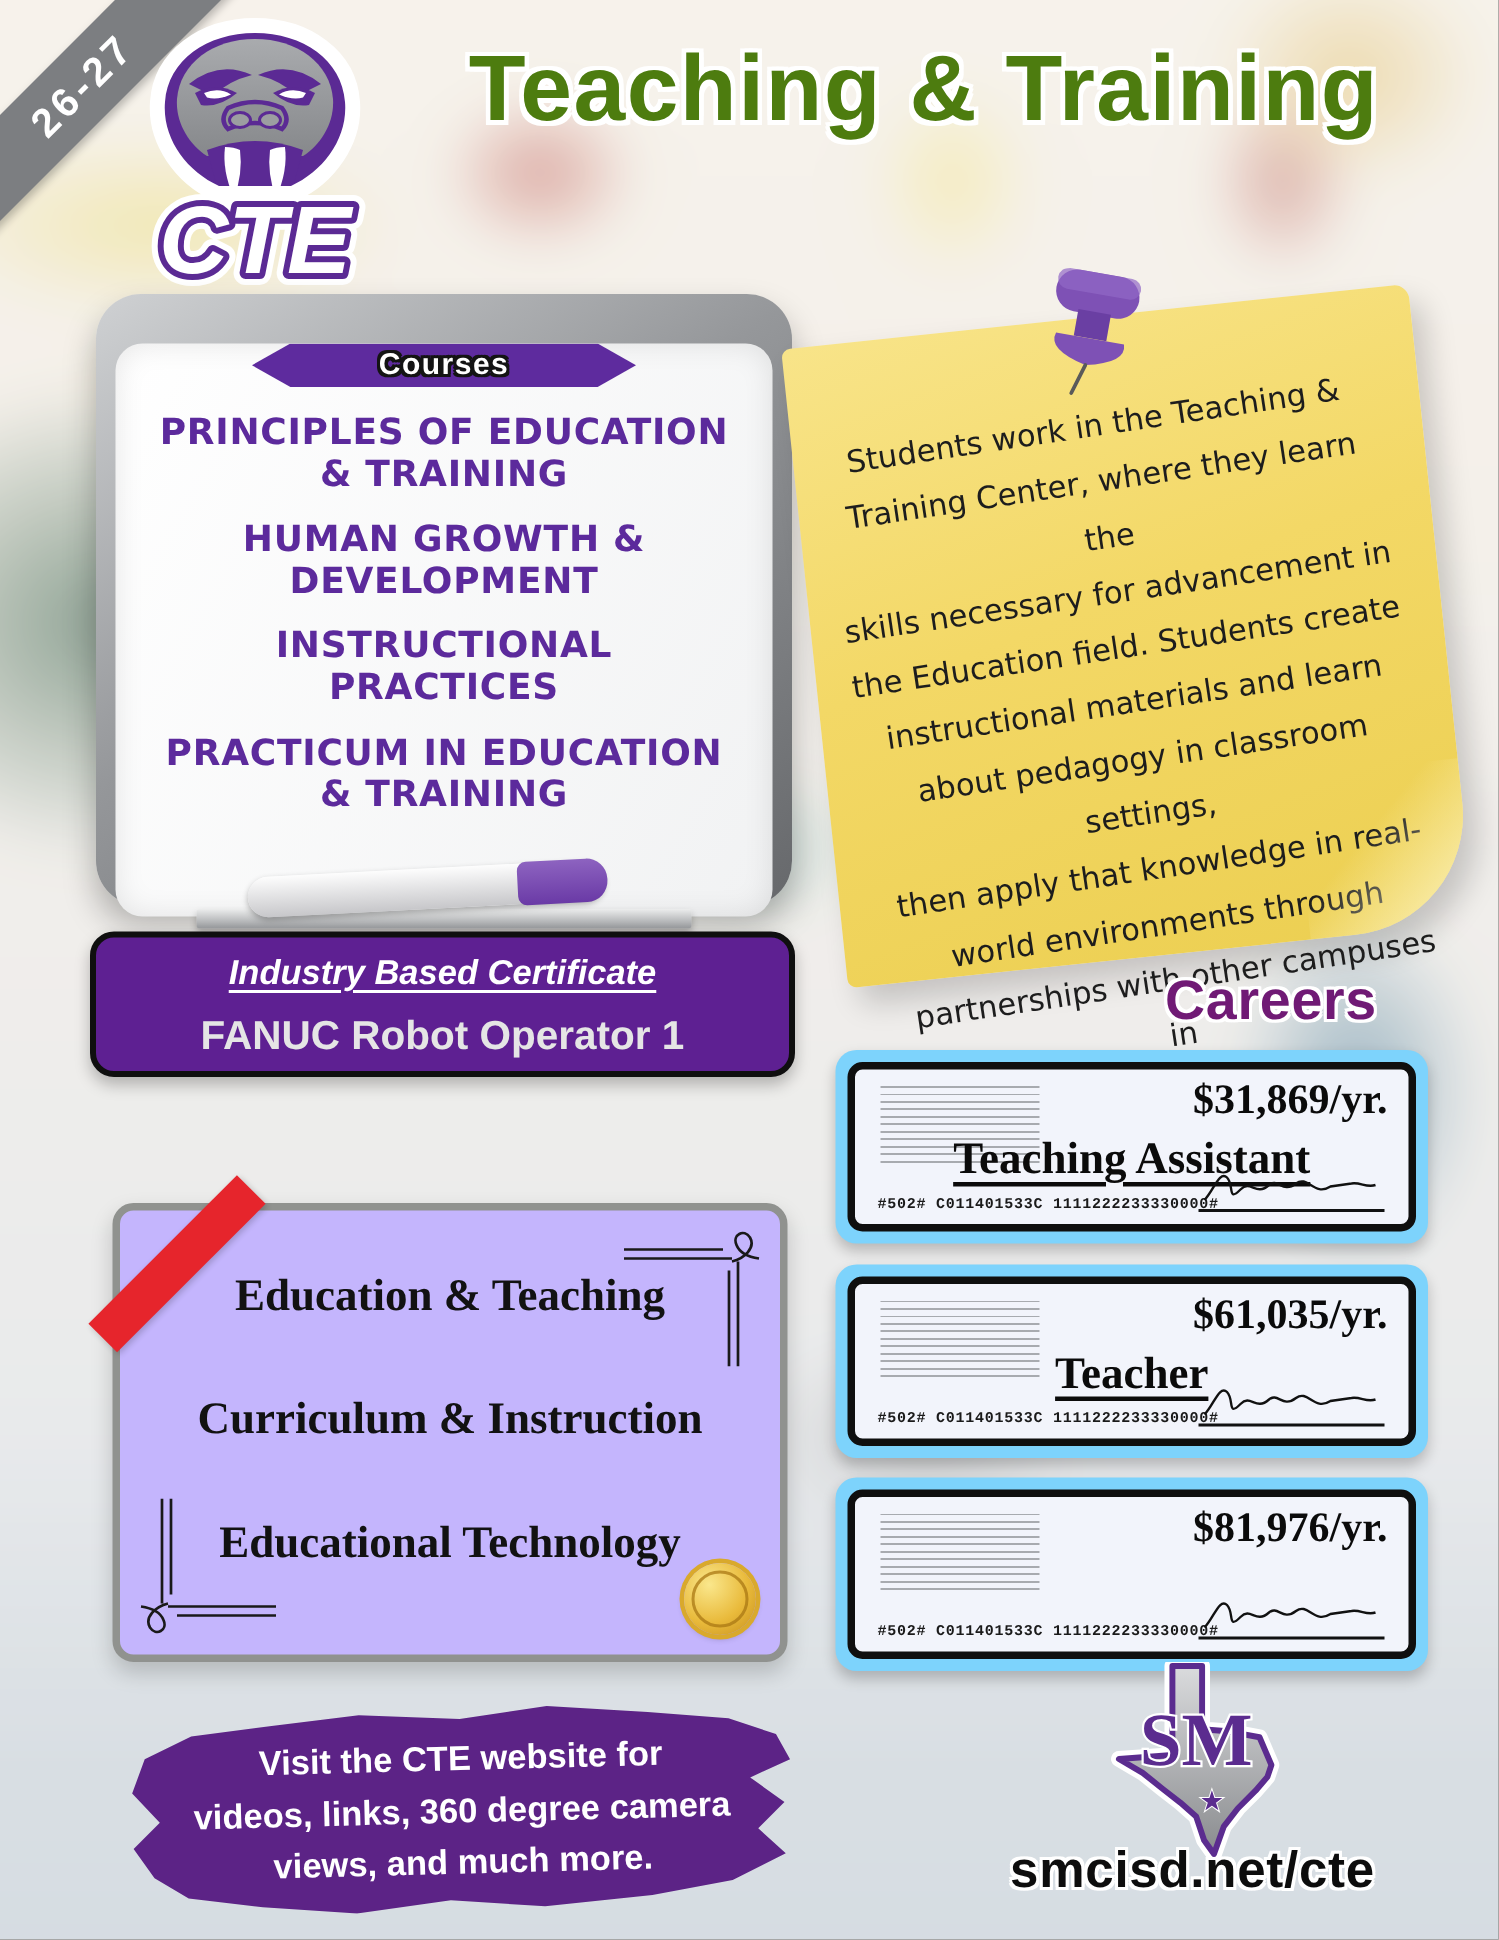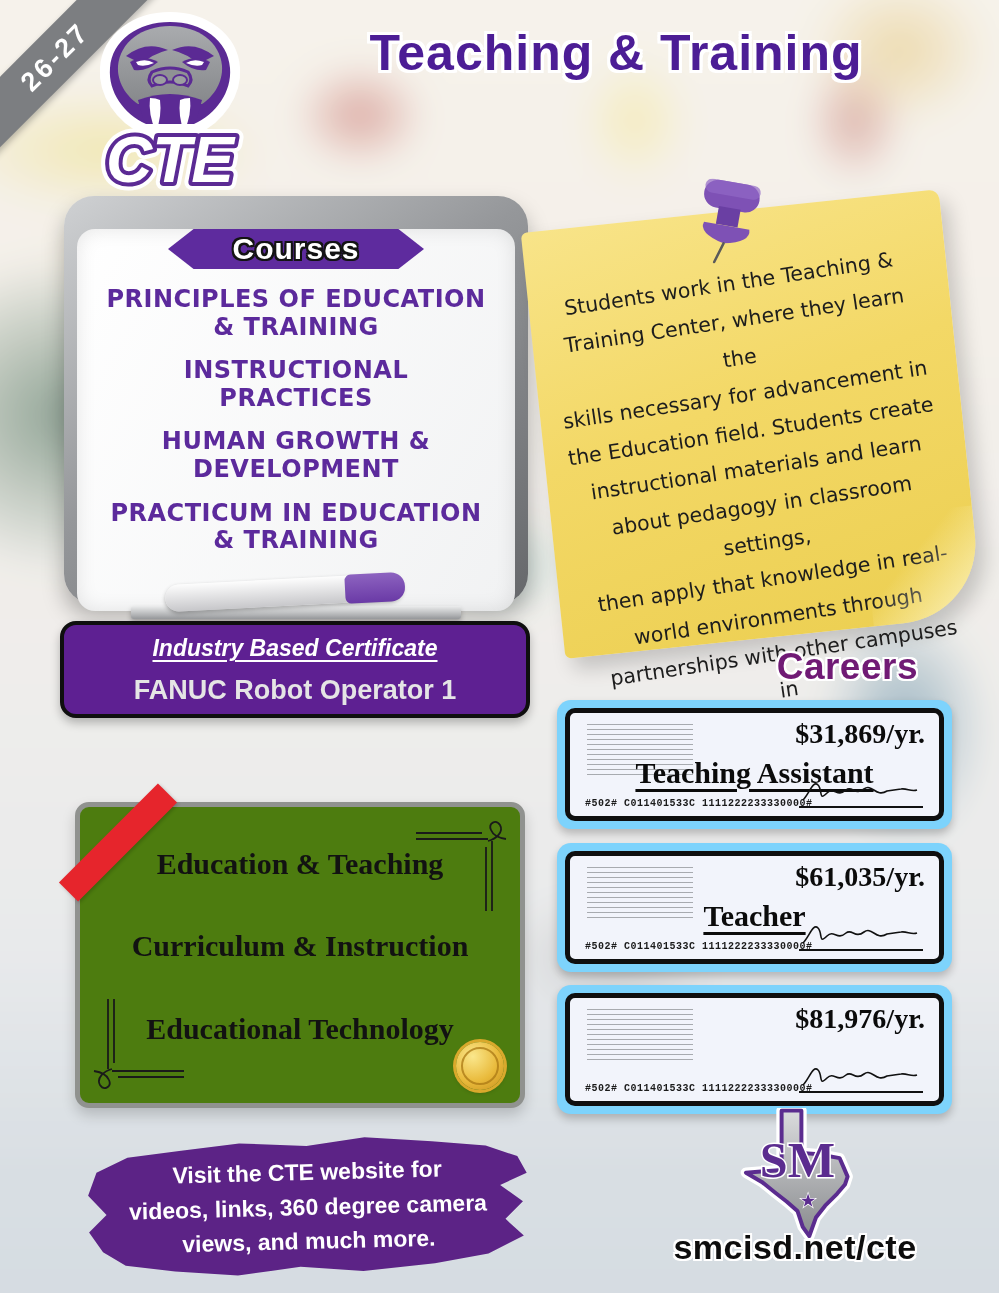--- a/index.html
+++ b/index.html
@@ -38,39 +38,39 @@
     color:#fff;font-size:27px;font-weight:bold;letter-spacing:3px;
     box-shadow:0 3px 6px rgba(0,0,0,.25);
   }
 
   
   .cte-logo{left:86px;top:10px;width:168px;height:192px;}
 
   
   .page-title{
     left:238px;top:24px;width:756px;text-align:center;
-    font-size:50px;font-weight:800;color:#4c1d95;letter-spacing:1px;
+    font-size:62px;font-weight:800;color:#4d7c0f;letter-spacing:1px;
   }
 
   
   .whiteboard{
     left:64px;top:196px;width:464px;height:408px;border-radius:30px;
     background:linear-gradient(145deg,#cfd1d3,#95979a 45%,#66686b);
     padding:13px;box-sizing:border-box;box-shadow:0 12px 22px rgba(0,0,0,.28);
   }
   .wb-surface{
     width:100%;height:100%;border-radius:18px;position:relative;
     background:linear-gradient(120deg,#ffffff,#f1f2f3);
     box-shadow:inset 0 0 20px rgba(0,0,0,.10);
   }
   .wb-banner{
-    margin:20px auto 0;width:256px;height:40px;background:#5e2b9e;
+    margin:20px auto 0;width:256px;height:29px;background:#5e2b9e;
     clip-path:polygon(10% 0,90% 0,100% 50%,90% 100%,10% 100%,0 50%);
     display:flex;align-items:center;justify-content:center;
-    color:#fff;font-size:30px;font-weight:800;letter-spacing:1px;
+    color:#fff;font-size:20px;font-weight:800;letter-spacing:1px;
   }
   .wb-courses{margin-top:17px;padding:0 28px;text-align:center;}
   .wb-course{
     font-family:"DejaVu Sans",sans-serif;font-size:24px;font-weight:bold;
     color:#5c2a9c;text-transform:uppercase;letter-spacing:.5px;line-height:1.15;
     margin-bottom:16px;
   }
   .wb-tray{
     position:absolute;left:50%;bottom:-8px;transform:translateX(-50%);
     width:330px;height:13px;border-radius:2px;
@@ -116,21 +116,21 @@
   }
   .ibc-name{margin-top:13px;color:#e5e5e5;font-size:27px;font-weight:bold;}
 
   
   .cm-heading{
     left:75px;top:746px;width:450px;text-align:center;
     font-size:36px;font-weight:800;color:#141414;letter-spacing:.5px;
   }
   .cm-card{
     left:75px;top:802px;width:450px;height:306px;box-sizing:border-box;
-    background:#4d7c0f;border:5px solid #90928f;border-radius:14px;
+    background:#c4b5fd;border:5px solid #90928f;border-radius:14px;
     box-shadow:0 7px 14px rgba(0,0,0,.18);
   }
   .cm-ribbon{
     position:absolute;left:-32px;top:22px;width:140px;height:27px;background:#e6252c;
     transform:rotate(-45deg);box-shadow:0 2px 4px rgba(0,0,0,.2);
   }
   .cm-flourish{position:absolute;}
   .cm-flourish.tr{top:12px;right:12px;}
   .cm-flourish.bl{bottom:12px;left:12px;transform:rotate(180deg);}
   .cm-major{
@@ -249,22 +249,22 @@
     </svg>
   </div>
 
   <div class="layer page-title ow3">Teaching &amp; Training</div>
 
   <div class="layer whiteboard">
     <div class="wb-surface">
       <div class="wb-banner owb">Courses</div>
       <div class="wb-courses">
         <div class="wb-course">Principles of Education &amp; Training</div>
+        <div class="wb-course">Human Growth &amp; Development</div>
         <div class="wb-course">Instructional Practices</div>
-        <div class="wb-course">Human Growth &amp; Development</div>
         <div class="wb-course">Practicum in Education &amp; Training</div>
       </div>
       <div class="wb-tray"></div>
       <div class="wb-marker"></div>
     </div>
   </div>
 
   <div class="layer sticky">
     <svg class="pushpin" width="90" height="100" viewBox="0 0 90 100">
       <g transform="rotate(16 45 50)">

